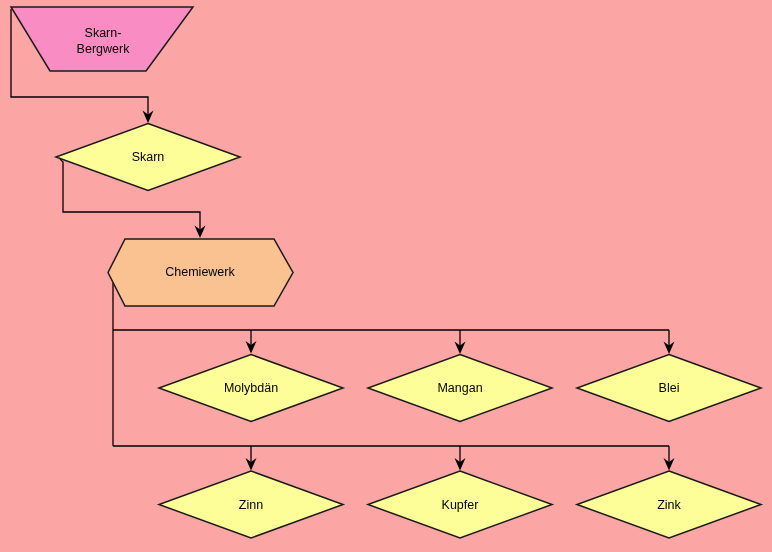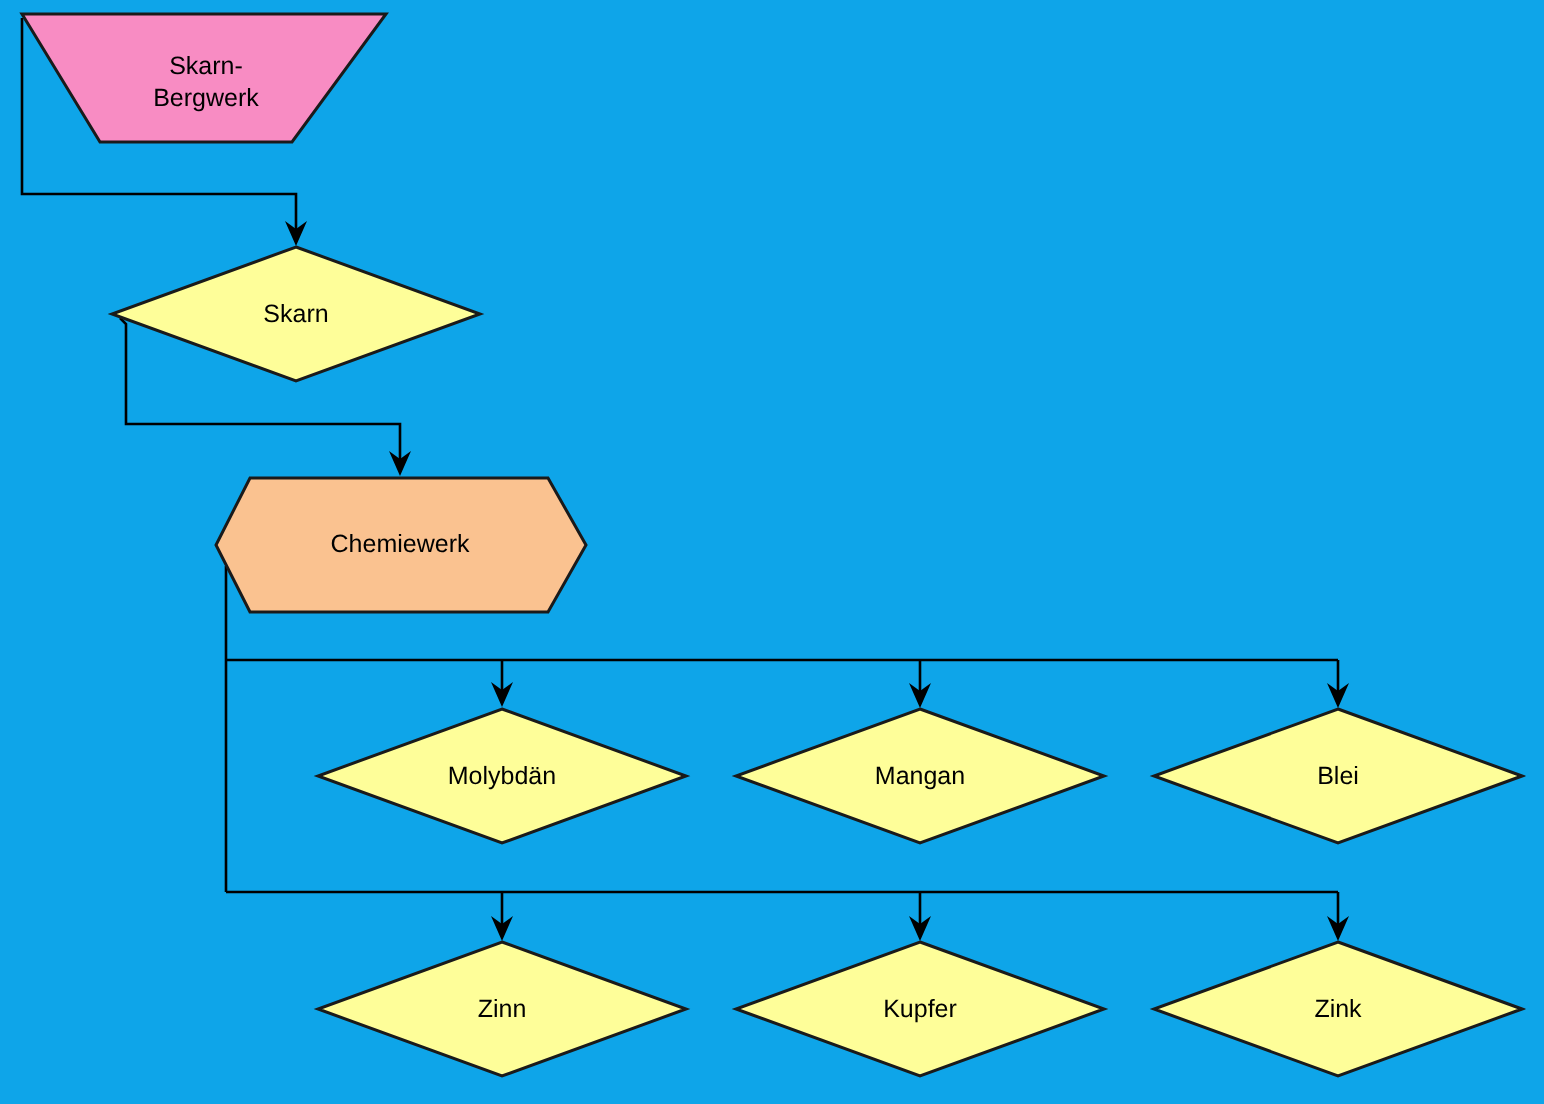--- a/index.html
+++ b/index.html
@@ -5,21 +5,21 @@
   html, body {
     margin: 0;
     padding: 0;
     background: #ffffff;
     font-family: "Liberation Sans", sans-serif;
   }
   .canvas-wrap {
     position: relative;
     width: 772px;
     height: 552px;
-    background: #0ea5e9;
+    background: #fca5a5;
     overflow: hidden;
   }
   svg text {
     font-family: "Liberation Sans", sans-serif;
     font-size: 12.5px;
     fill: #000000;
     text-anchor: middle;
   }
   .shape {
     stroke: #1a1a1a;

